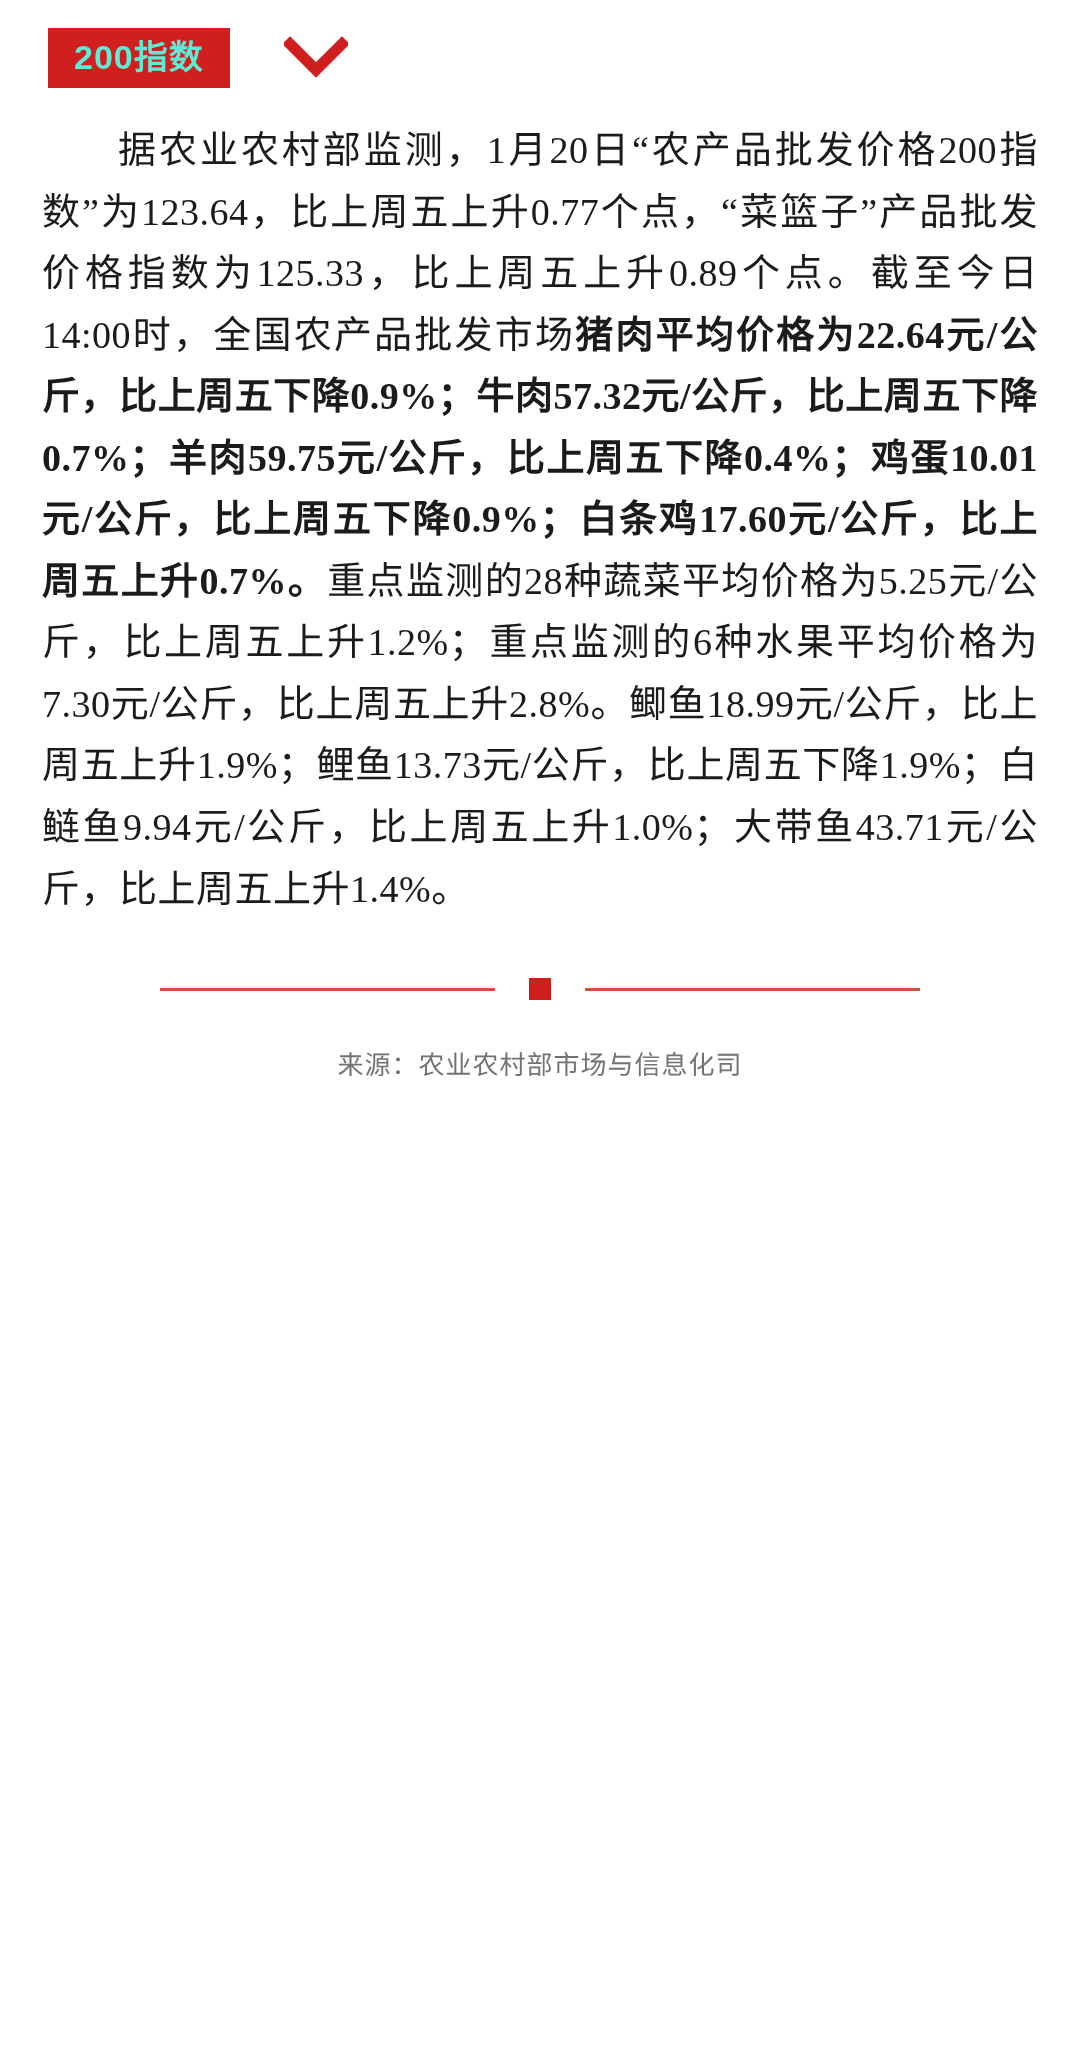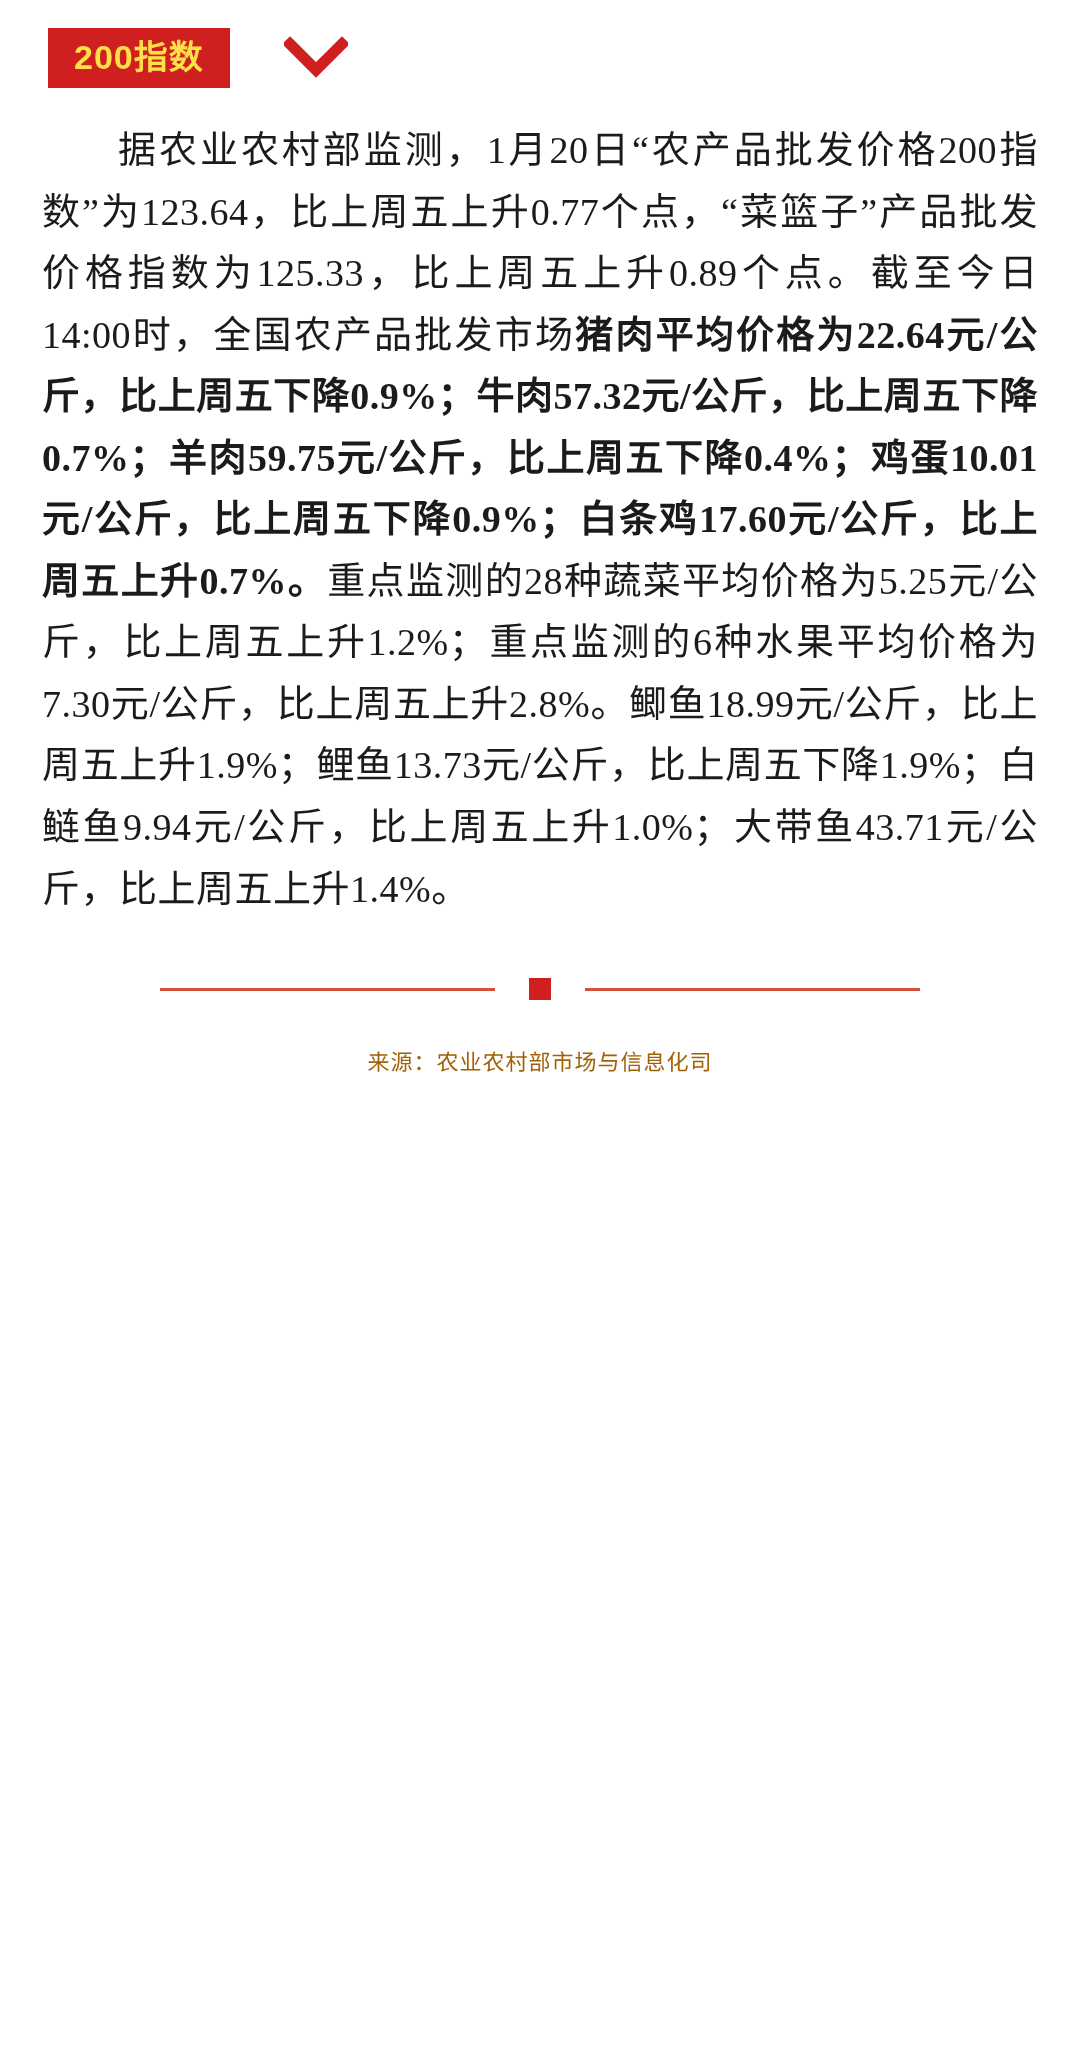--- a/index.html
+++ b/index.html
@@ -24,21 +24,21 @@
   }
 
   
   .header {
     display: flex;
     align-items: center;
     padding: 28px 0 10px 48px;
   }
   .badge {
     background: #cf1f1f;
-    color: #fde047;
+    color: #5eead4;
     font-family: "Liberation Sans", sans-serif;
     font-weight: bold;
     font-size: 34px;
     letter-spacing: 1px;
     padding: 12px 26px 14px 26px;
     line-height: 1;
     display: inline-block;
   }
   .chevron {
     margin-left: 54px;
@@ -85,22 +85,22 @@
     height: 22px;
     background: #cf1f1f;
     margin: 0 34px;
     flex: 0 0 auto;
   }
 
   
   .source {
     margin-top: 44px;
     text-align: center;
-    color: #a16207;
-    font-size: 22px;
+    color: #737373;
+    font-size: 26px;
     font-family: "Liberation Sans", sans-serif;
     letter-spacing: 1px;
     padding-bottom: 60px;
   }
 </style>
 </head>
 <body>
 
 <div class="page">
 

